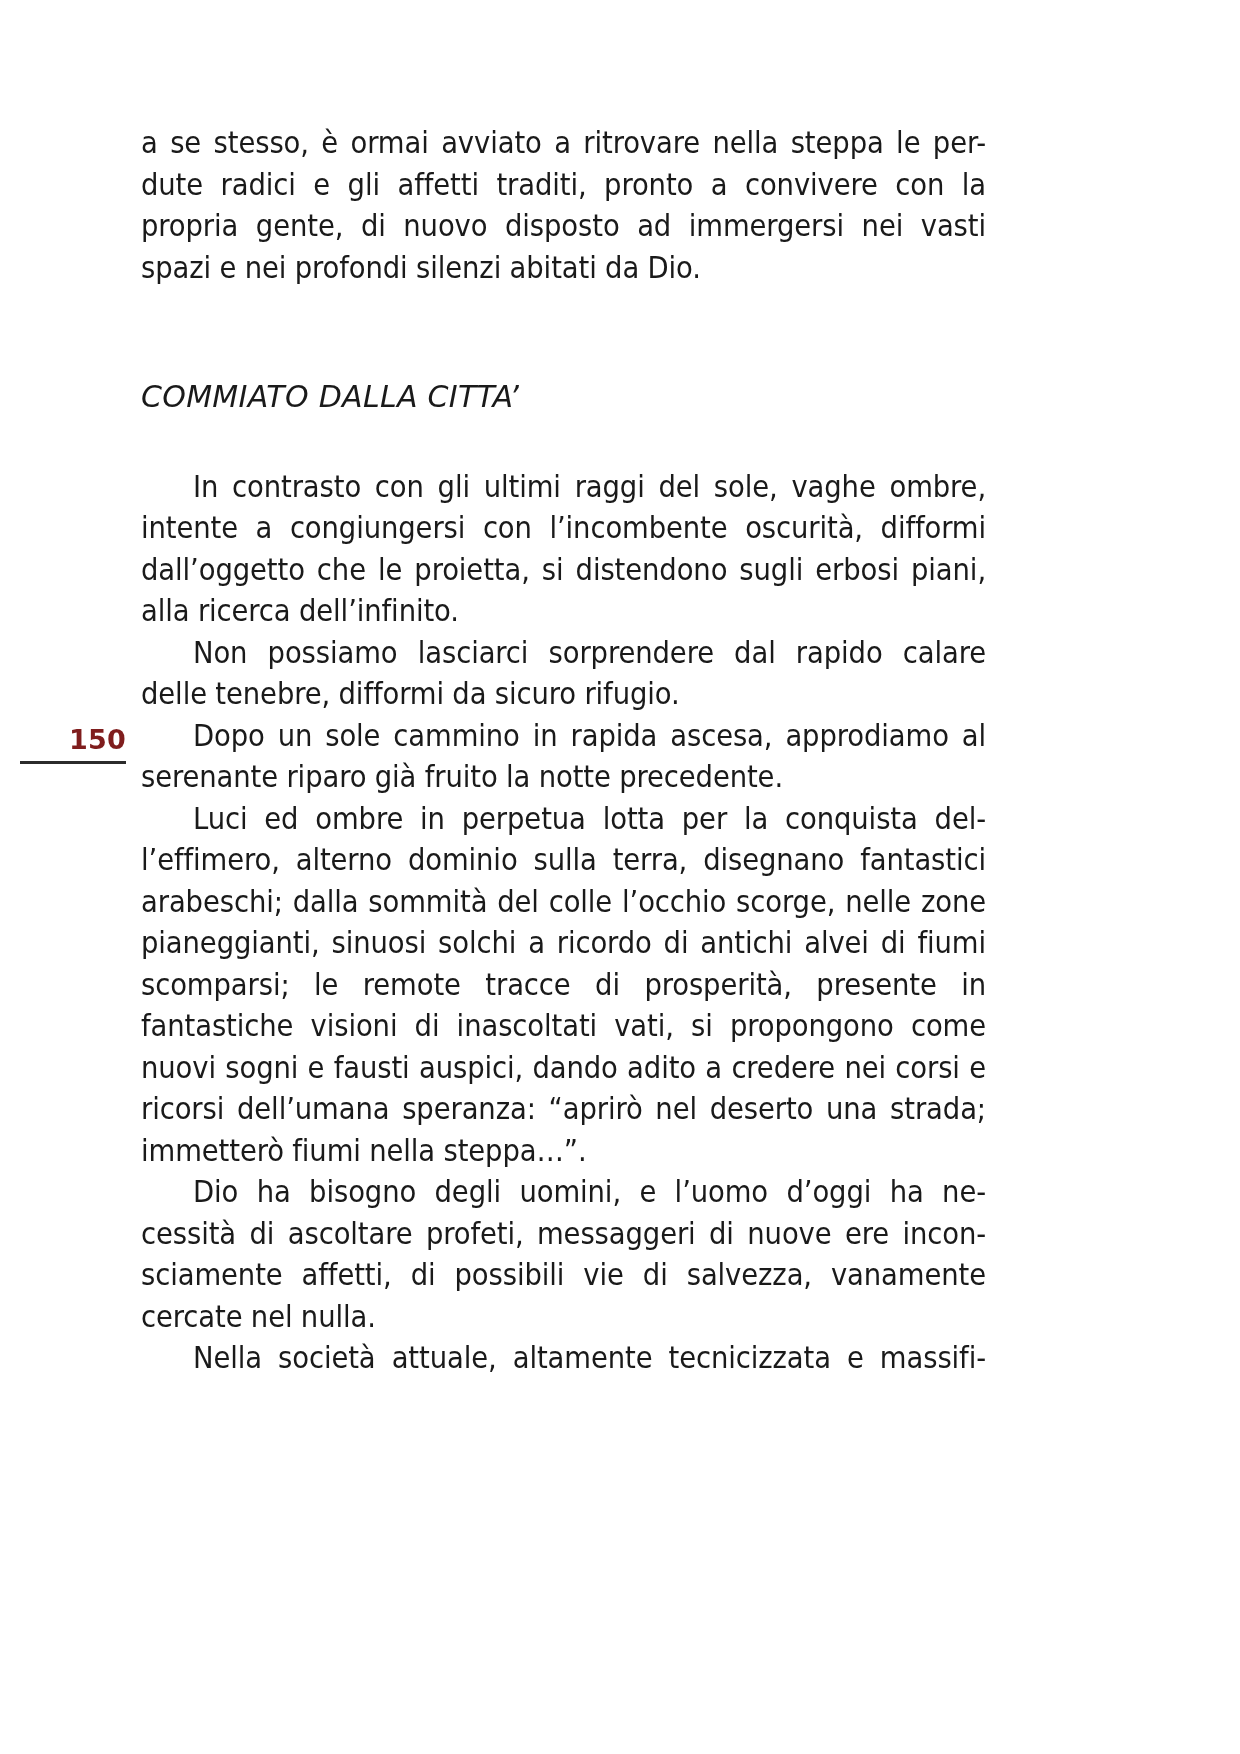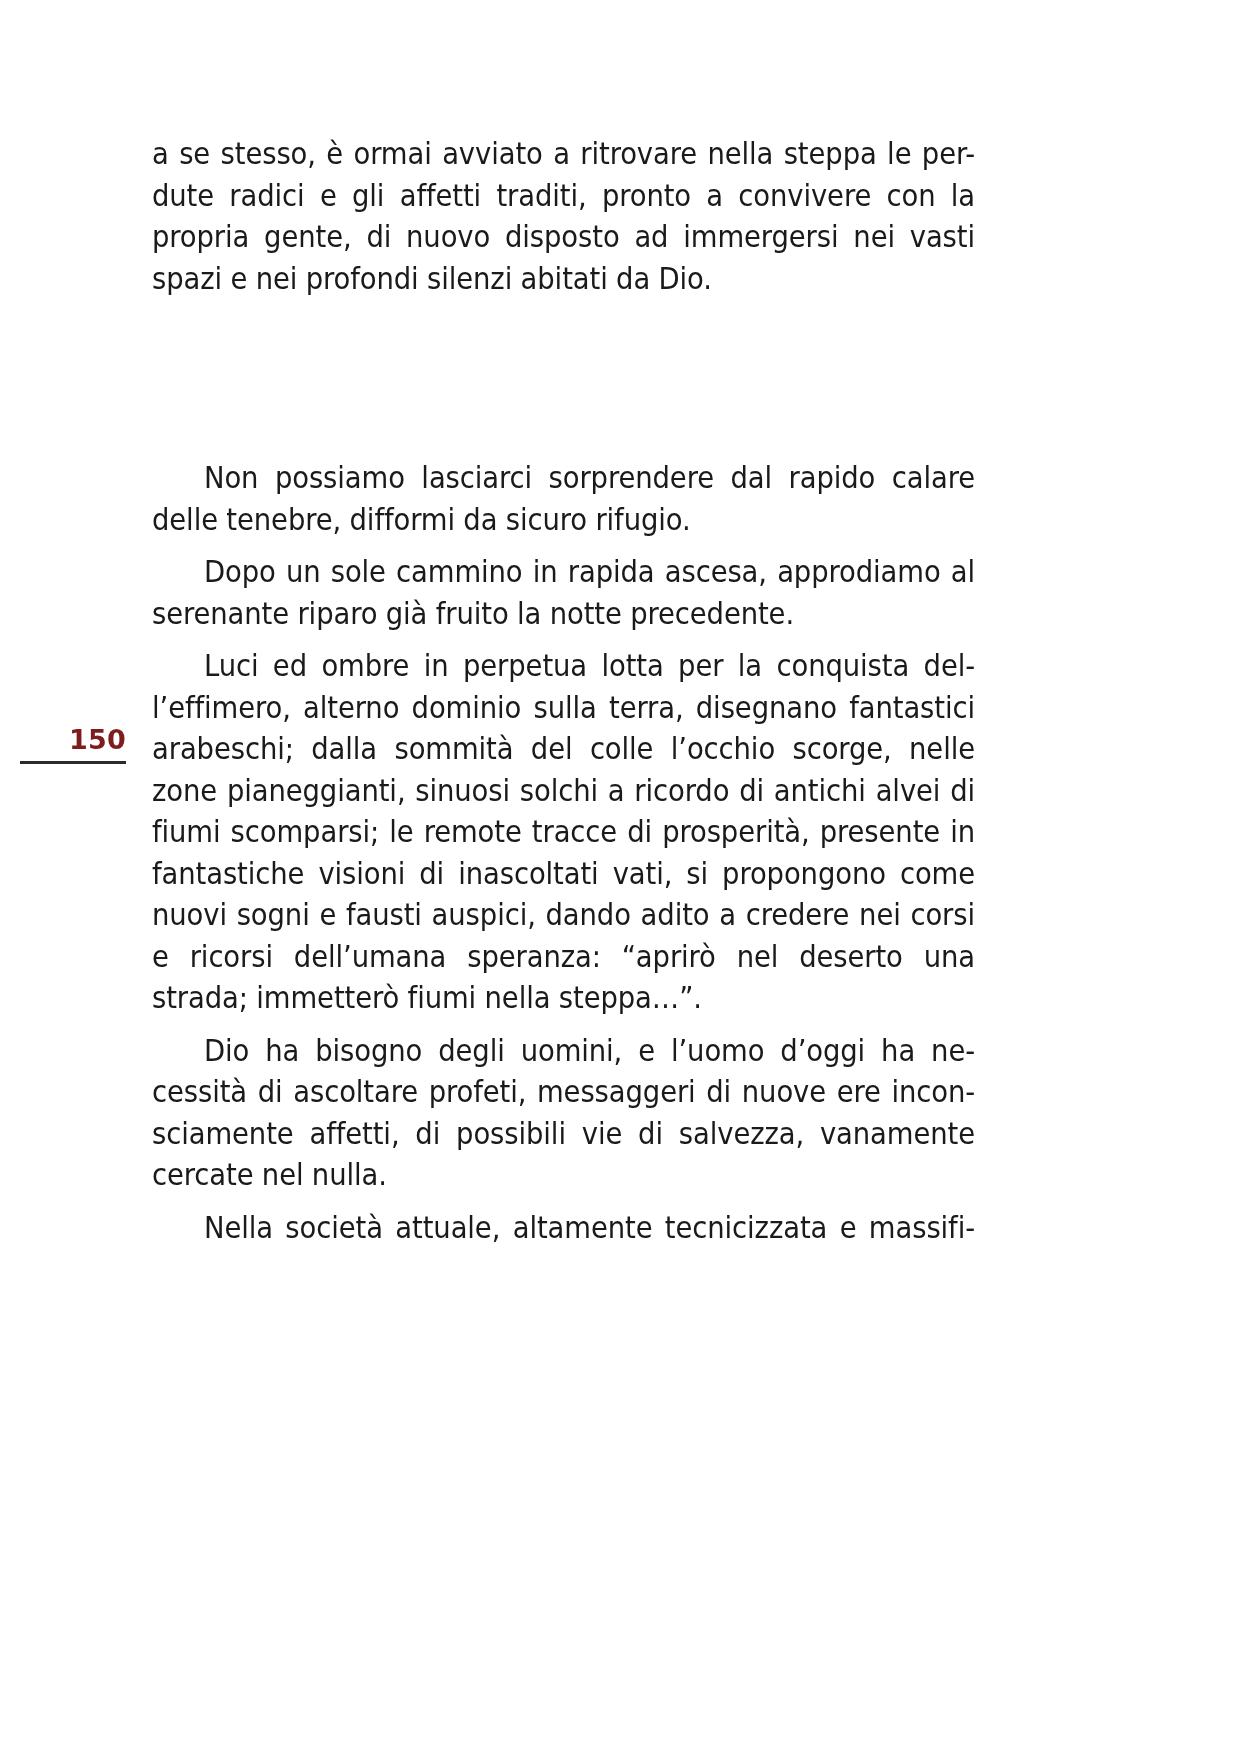--- a/index.html
+++ b/index.html
@@ -23,21 +23,21 @@
 
   
   .text-column {
     position: absolute;
     left: 141px;
     top: 122px;
     width: 845px;
   }
 
   .para {
-    margin: 11px;
+    margin: 0;
     font-size: 30.5px;
     line-height: 41.5px;
     text-align: justify;
     text-justify: inter-word;
     letter-spacing: -0.1px;
     word-spacing: -0.2px;
     font-stretch: semi-condensed;
     hyphens: manual;
   }
 
@@ -97,24 +97,26 @@
     <div class="folio-number">150</div>
     <div class="folio-rule"></div>
   </div>
 
   <div class="text-column">
 
     <p class="para">a se stesso, è ormai avviato a ritrovare nella steppa le per-dute radici e gli affetti traditi, pronto a convivere con la propria gente, di nuovo disposto ad immergersi nei vasti spazi e nei profondi silenzi abitati da Dio.</p>
 
     <div class="gap-before-heading"></div>
 
+    <p class="section-heading">COMMIATO DALLA CITTA’</p>
 
     <div class="gap-after-heading"></div>
 
 
+    <p class="para indent">In contrasto con gli ultimi raggi del sole, vaghe ombre, intente a congiungersi con l’incombente oscurità, difformi dall’oggetto che le proietta, si distendono sugli erbosi piani, alla ricerca dell’infinito.</p>
 
     <p class="para indent">Non possiamo lasciarci sorprendere dal rapido calare delle tenebre, difformi da sicuro rifugio.</p>
 
     <p class="para indent">Dopo un sole cammino in rapida ascesa, approdiamo al serenante riparo già fruito la notte precedente.</p>
 
     <p class="para indent">Luci ed ombre in perpetua lotta per la conquista del-l’effimero, alterno dominio sulla terra, disegnano fantastici arabeschi; dalla sommità del colle l’occhio scorge, nelle zone pianeggianti, sinuosi solchi a ricordo di antichi alvei di fiumi scomparsi; le remote tracce di prosperità, presente in fantastiche visioni di inascoltati vati, si propongono come nuovi sogni e fausti auspici, dando adito a credere nei corsi e ricorsi dell’umana speranza: “aprirò nel deserto una strada; immetterò fiumi nella steppa…”.</p>
 
     <p class="para indent">Dio ha bisogno degli uomini, e l’uomo d’oggi ha ne-cessità di ascoltare profeti, messaggeri di nuove ere incon-sciamente affetti, di possibili vie di salvezza, vanamente cercate nel nulla.</p>
 
     <p class="para indent continues">Nella società attuale, altamente tecnicizzata e massifi-</p>

